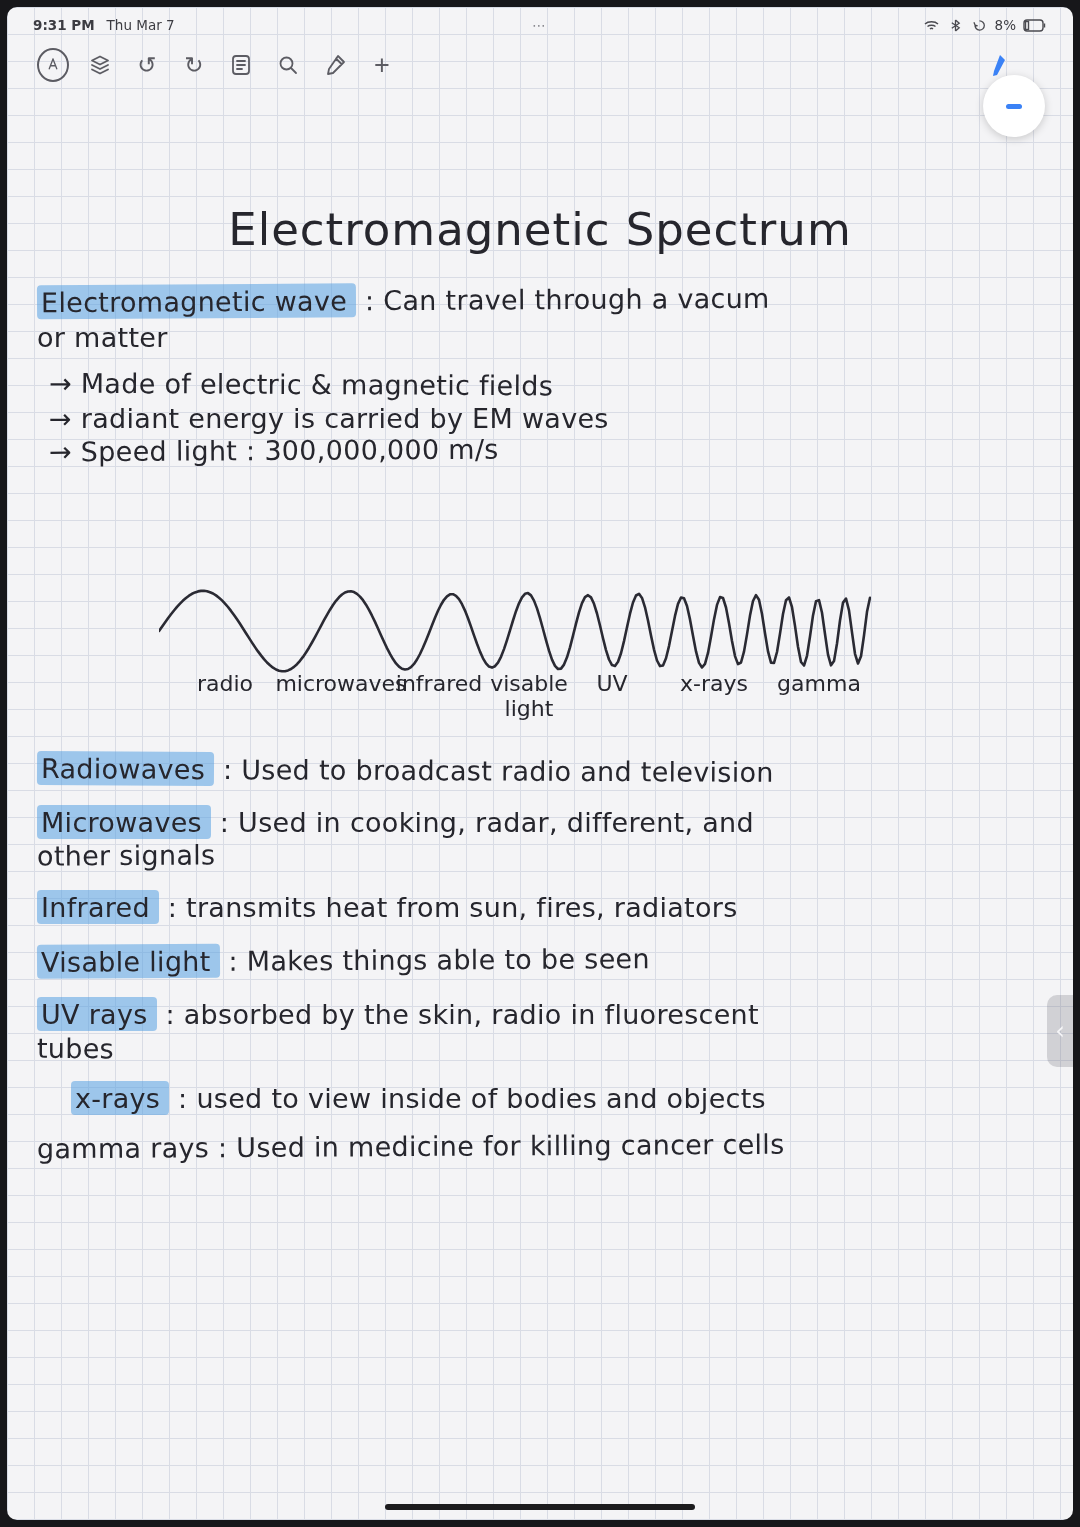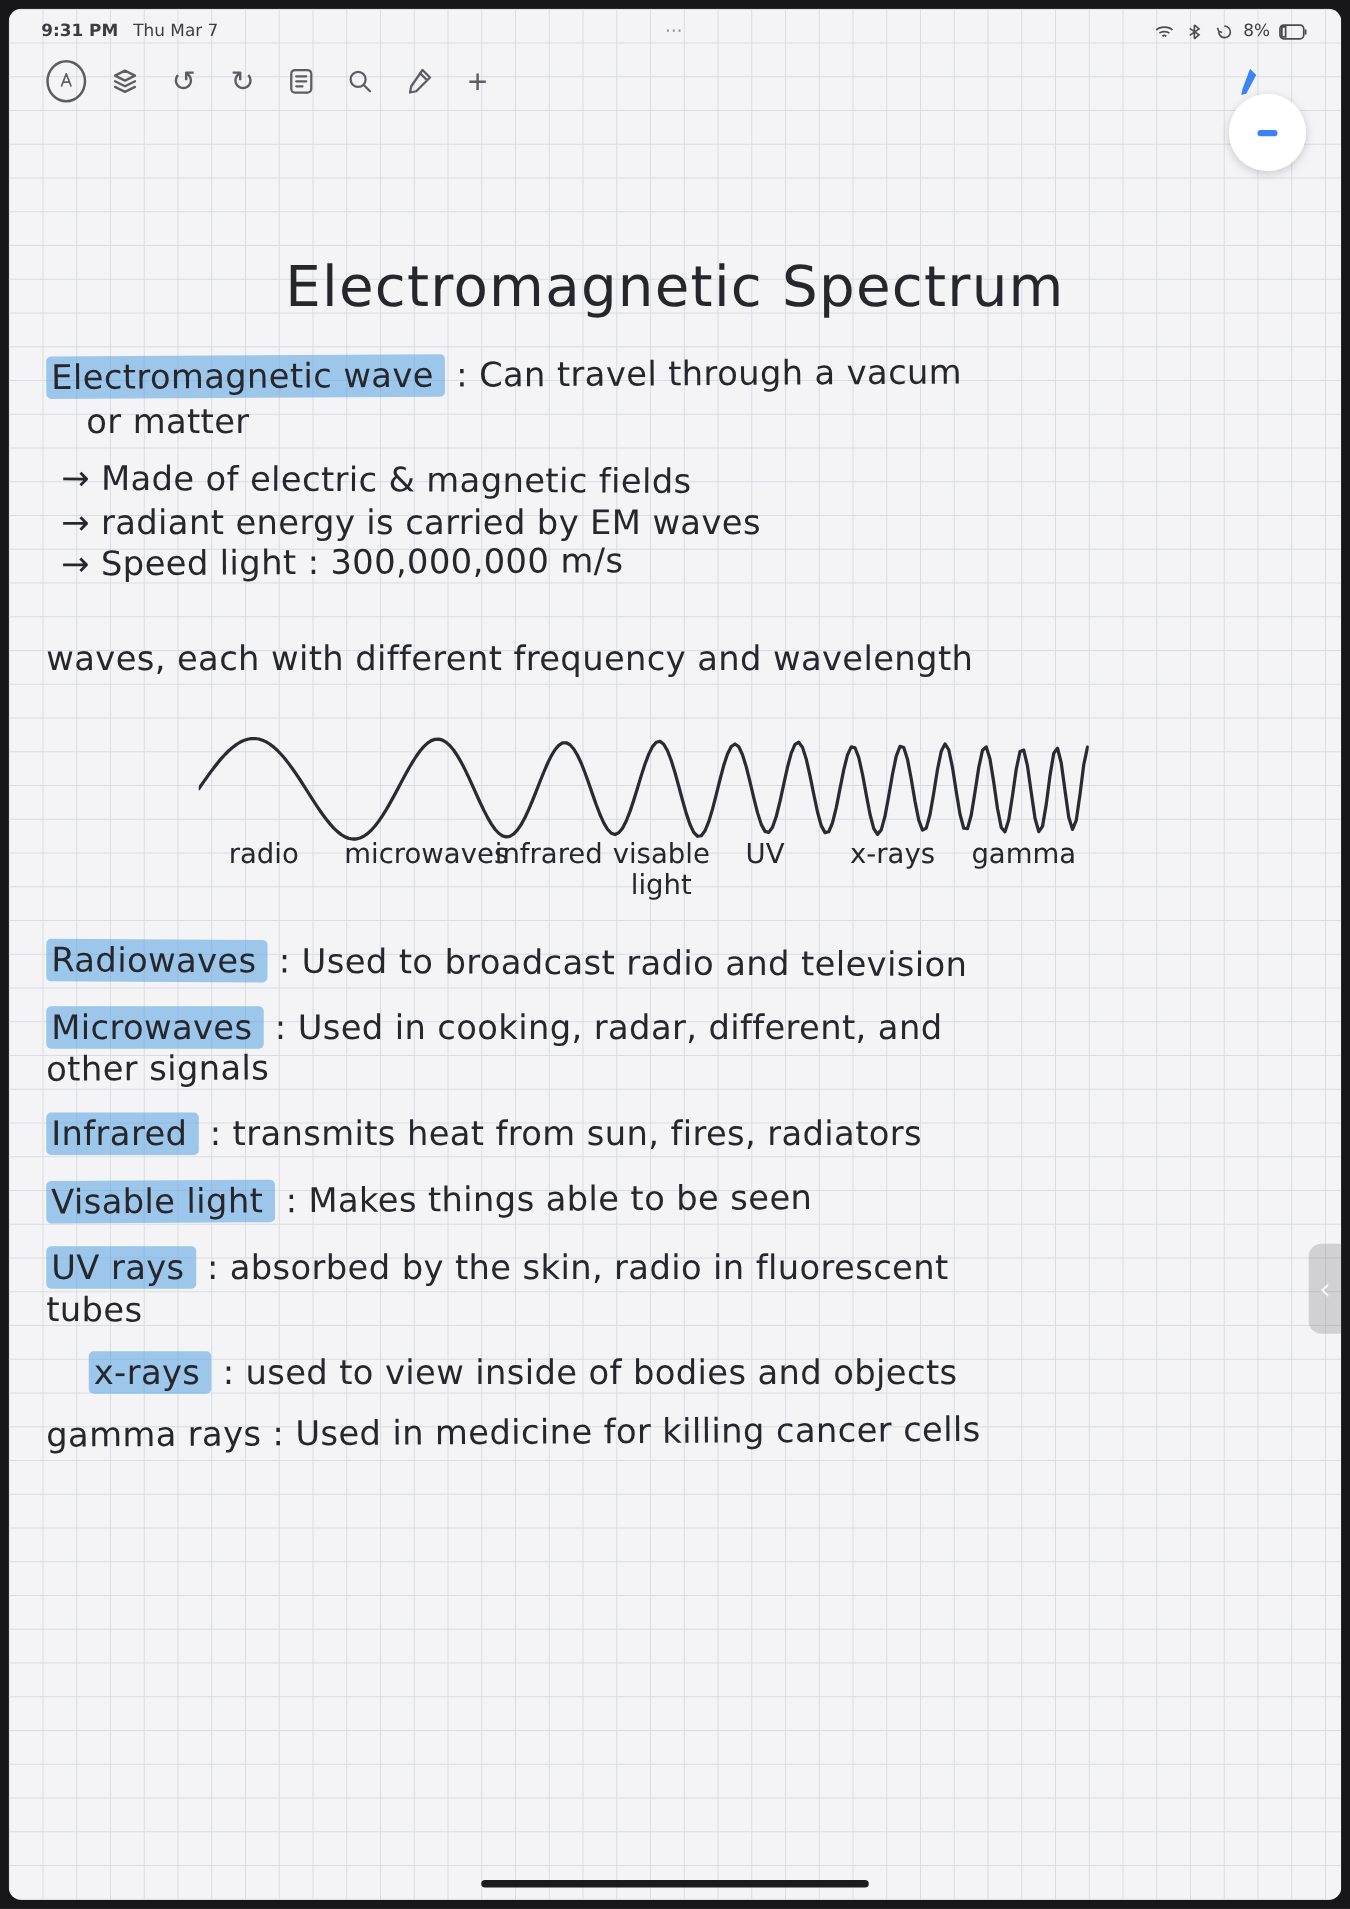--- a/index.html
+++ b/index.html
@@ -143,35 +143,34 @@
   <div class="pen-bubble">
     <span class="dash"></span>
   </div>
 
   <div class="title hand">Electromagnetic Spectrum</div>
 
   <div class="line r1" style="top:278px;">
     <span class="hl">Electromagnetic wave</span>
     <span>: Can travel through a vacum</span>
   </div>
-  <div class="line" style="top:315px;margin-left:32px;">or matter</div>
+  <div class="line" style="top:315px;">or matter</div>
 
   <div class="line r2 indent" style="top:362px;">→  Made of electric &amp; magnetic fields</div>
   <div class="line indent" style="top:396px;">→  radiant energy is carried by EM waves</div>
   <div class="line r1 indent" style="top:428px;">→  Speed light : 300,000,000 m/s</div>
 
-  <div class="line" style="top:505px;">waves, each with different frequency and wavelength</div>
 
   <div class="wave-wrap">
     <svg viewBox="0 0 712 104">
       <path id="wave-path" d="M0 52 L3.0 47.7 L6.0 43.5 L9.0 39.3 L12.0 35.3 L15.0 31.5 L18.0 27.9 L21.0 24.6 L24.0 21.6 L27.0 19.0 L30.0 16.7 L33.0 14.8 L36.0 13.4 L39.0 12.4 L42.0 11.9 L45.0 11.8 L48.0 12.2 L51.0 13.2 L54.0 14.5 L57.0 16.4 L60.0 18.7 L63.0 21.4 L66.0 24.6 L69.0 28.0 L72.0 31.9 L75.0 36.0 L78.0 40.3 L81.0 44.8 L84.0 49.5 L87.0 54.2 L90.0 58.9 L93.0 63.6 L96.0 68.1 L99.0 72.4 L102.0 76.4 L105.0 80.1 L108.0 83.5 L111.0 86.3 L114.0 88.7 L117.0 90.5 L120.0 91.7 L123.0 92.2 L126.0 92.2 L129.0 91.4 L132.0 90.0 L135.0 87.9 L138.0 85.2 L141.0 81.8 L144.0 77.9 L147.0 73.5 L150.0 68.7 L153.0 63.5 L156.0 58.1 L159.0 52.5 L162.0 46.8 L165.0 41.2 L168.0 35.8 L171.0 30.7 L174.0 26.0 L177.0 21.8 L180.0 18.3 L183.0 15.5 L186.0 13.5 L189.0 12.5 L192.0 12.3 L195.0 13.1 L198.0 14.9 L201.0 17.6 L204.0 21.2 L207.0 25.7 L210.0 30.9 L213.0 36.7 L216.0 42.9 L219.0 49.5 L222.0 56.2 L225.0 62.8 L228.0 69.1 L231.0 74.9 L234.0 80.1 L237.0 84.4 L240.0 87.6 L243.0 89.7 L246.0 90.5 L249.0 90.0 L252.0 88.1 L255.0 84.9 L258.0 80.5 L261.0 75.0 L264.0 68.5 L267.0 61.4 L270.0 53.9 L273.0 46.2 L276.0 38.8 L279.0 31.8 L282.0 25.7 L285.0 20.8 L288.0 17.3 L291.0 15.3 L294.0 15.2 L297.0 16.8 L300.0 20.2 L303.0 25.2 L306.0 31.6 L309.0 39.2 L312.0 47.6 L315.0 56.3 L318.0 64.8 L321.0 72.6 L324.0 79.3 L327.0 84.4 L330.0 87.6 L333.0 88.6 L336.0 87.2 L339.0 83.6 L342.0 77.8 L345.0 70.1 L348.0 61.1 L351.0 51.4 L354.0 41.5 L357.0 32.2 L360.0 24.3 L363.0 18.3 L366.0 14.8 L369.0 14.1 L372.0 16.4 L375.0 21.6 L378.0 29.4 L381.0 39.1 L384.0 50.0 L387.0 61.2 L390.0 71.7 L393.0 80.6 L396.0 86.9 L399.0 90.0 L402.0 89.6 L405.0 85.6 L408.0 78.3 L411.0 68.3 L414.0 56.7 L417.0 44.6 L420.0 33.3 L423.0 24.2 L426.0 18.2 L429.0 16.2 L432.0 18.4 L435.0 24.8 L438.0 34.5 L441.0 46.5 L444.0 59.2 L447.0 71.1 L450.0 80.5 L453.0 86.1 L456.0 86.9 L459.0 82.8 L462.0 74.2 L465.0 62.1 L468.0 48.3 L471.0 34.7 L474.0 23.5 L477.0 16.5 L480.0 14.8 L483.0 18.9 L486.0 28.3 L489.0 41.5 L492.0 56.4 L495.0 70.6 L498.0 81.5 L501.0 87.1 L504.0 86.4 L507.0 79.3 L510.0 67.1 L513.0 51.9 L516.0 36.9 L519.0 24.9 L522.0 18.5 L525.0 19.2 L528.0 27.0 L531.0 40.4 L534.0 56.7 L537.0 72.4 L540.0 83.9 L543.0 88.5 L546.0 84.9 L549.0 73.9 L552.0 57.8 L555.0 40.4 L558.0 25.9 L561.0 18.1 L564.0 19.0 L567.0 28.5 L570.0 44.2 L573.0 62.0 L576.0 77.1 L579.0 85.1 L582.0 83.5 L585.0 72.6 L588.0 55.4 L591.0 36.6 L594.0 22.0 L597.0 16.1 L600.0 20.8 L603.0 35.0 L606.0 54.2 L609.0 72.4 L612.0 83.6 L615.0 83.9 L618.0 73.0 L621.0 54.6 L624.0 35.0 L627.0 21.2 L630.0 18.5 L633.0 28.2 L636.0 46.9 L639.0 67.8 L642.0 83.0 L645.0 86.5 L648.0 76.8 L651.0 57.5 L654.0 36.4 L657.0 22.2 L660.0 21.1 L663.0 33.8 L666.0 55.0 L669.0 75.6 L672.0 86.3 L675.0 82.1 L678.0 64.5 L681.0 41.5 L684.0 23.6 L687.0 19.6 L690.0 31.4 L693.0 53.4 L696.0 74.8 L699.0 84.5 L702.0 77.3 L705.0 56.5 L708.0 32.8 L711.0 18.7" stroke="#2a2a33" stroke-width="2.6" fill="none" stroke-linecap="round" stroke-linejoin="round"></path>
     </svg>
   </div>
   <div class="wave-labels">
-    <span class="wl wl-0" style="left:52px;">radio</span>
+    <span class="wl wl-0" style="left:66px;">radio</span>
     <span class="wl wl-1" style="left:182px;">microwaves</span>
     <span class="wl wl-2" style="left:280px;">infrared</span>
     <span class="wl wl-3" style="left:370px;">visable light</span>
     <span class="wl wl-4" style="left:453px;text-align:center;">UV</span>
     <span class="wl wl-5" style="left:555px;">x-rays</span>
     <span class="wl wl-6" style="left:660px;">gamma</span>
   </div>
 
   <div class="line r2" style="top:748px;">
     <span class="hl">Radiowaves</span>

